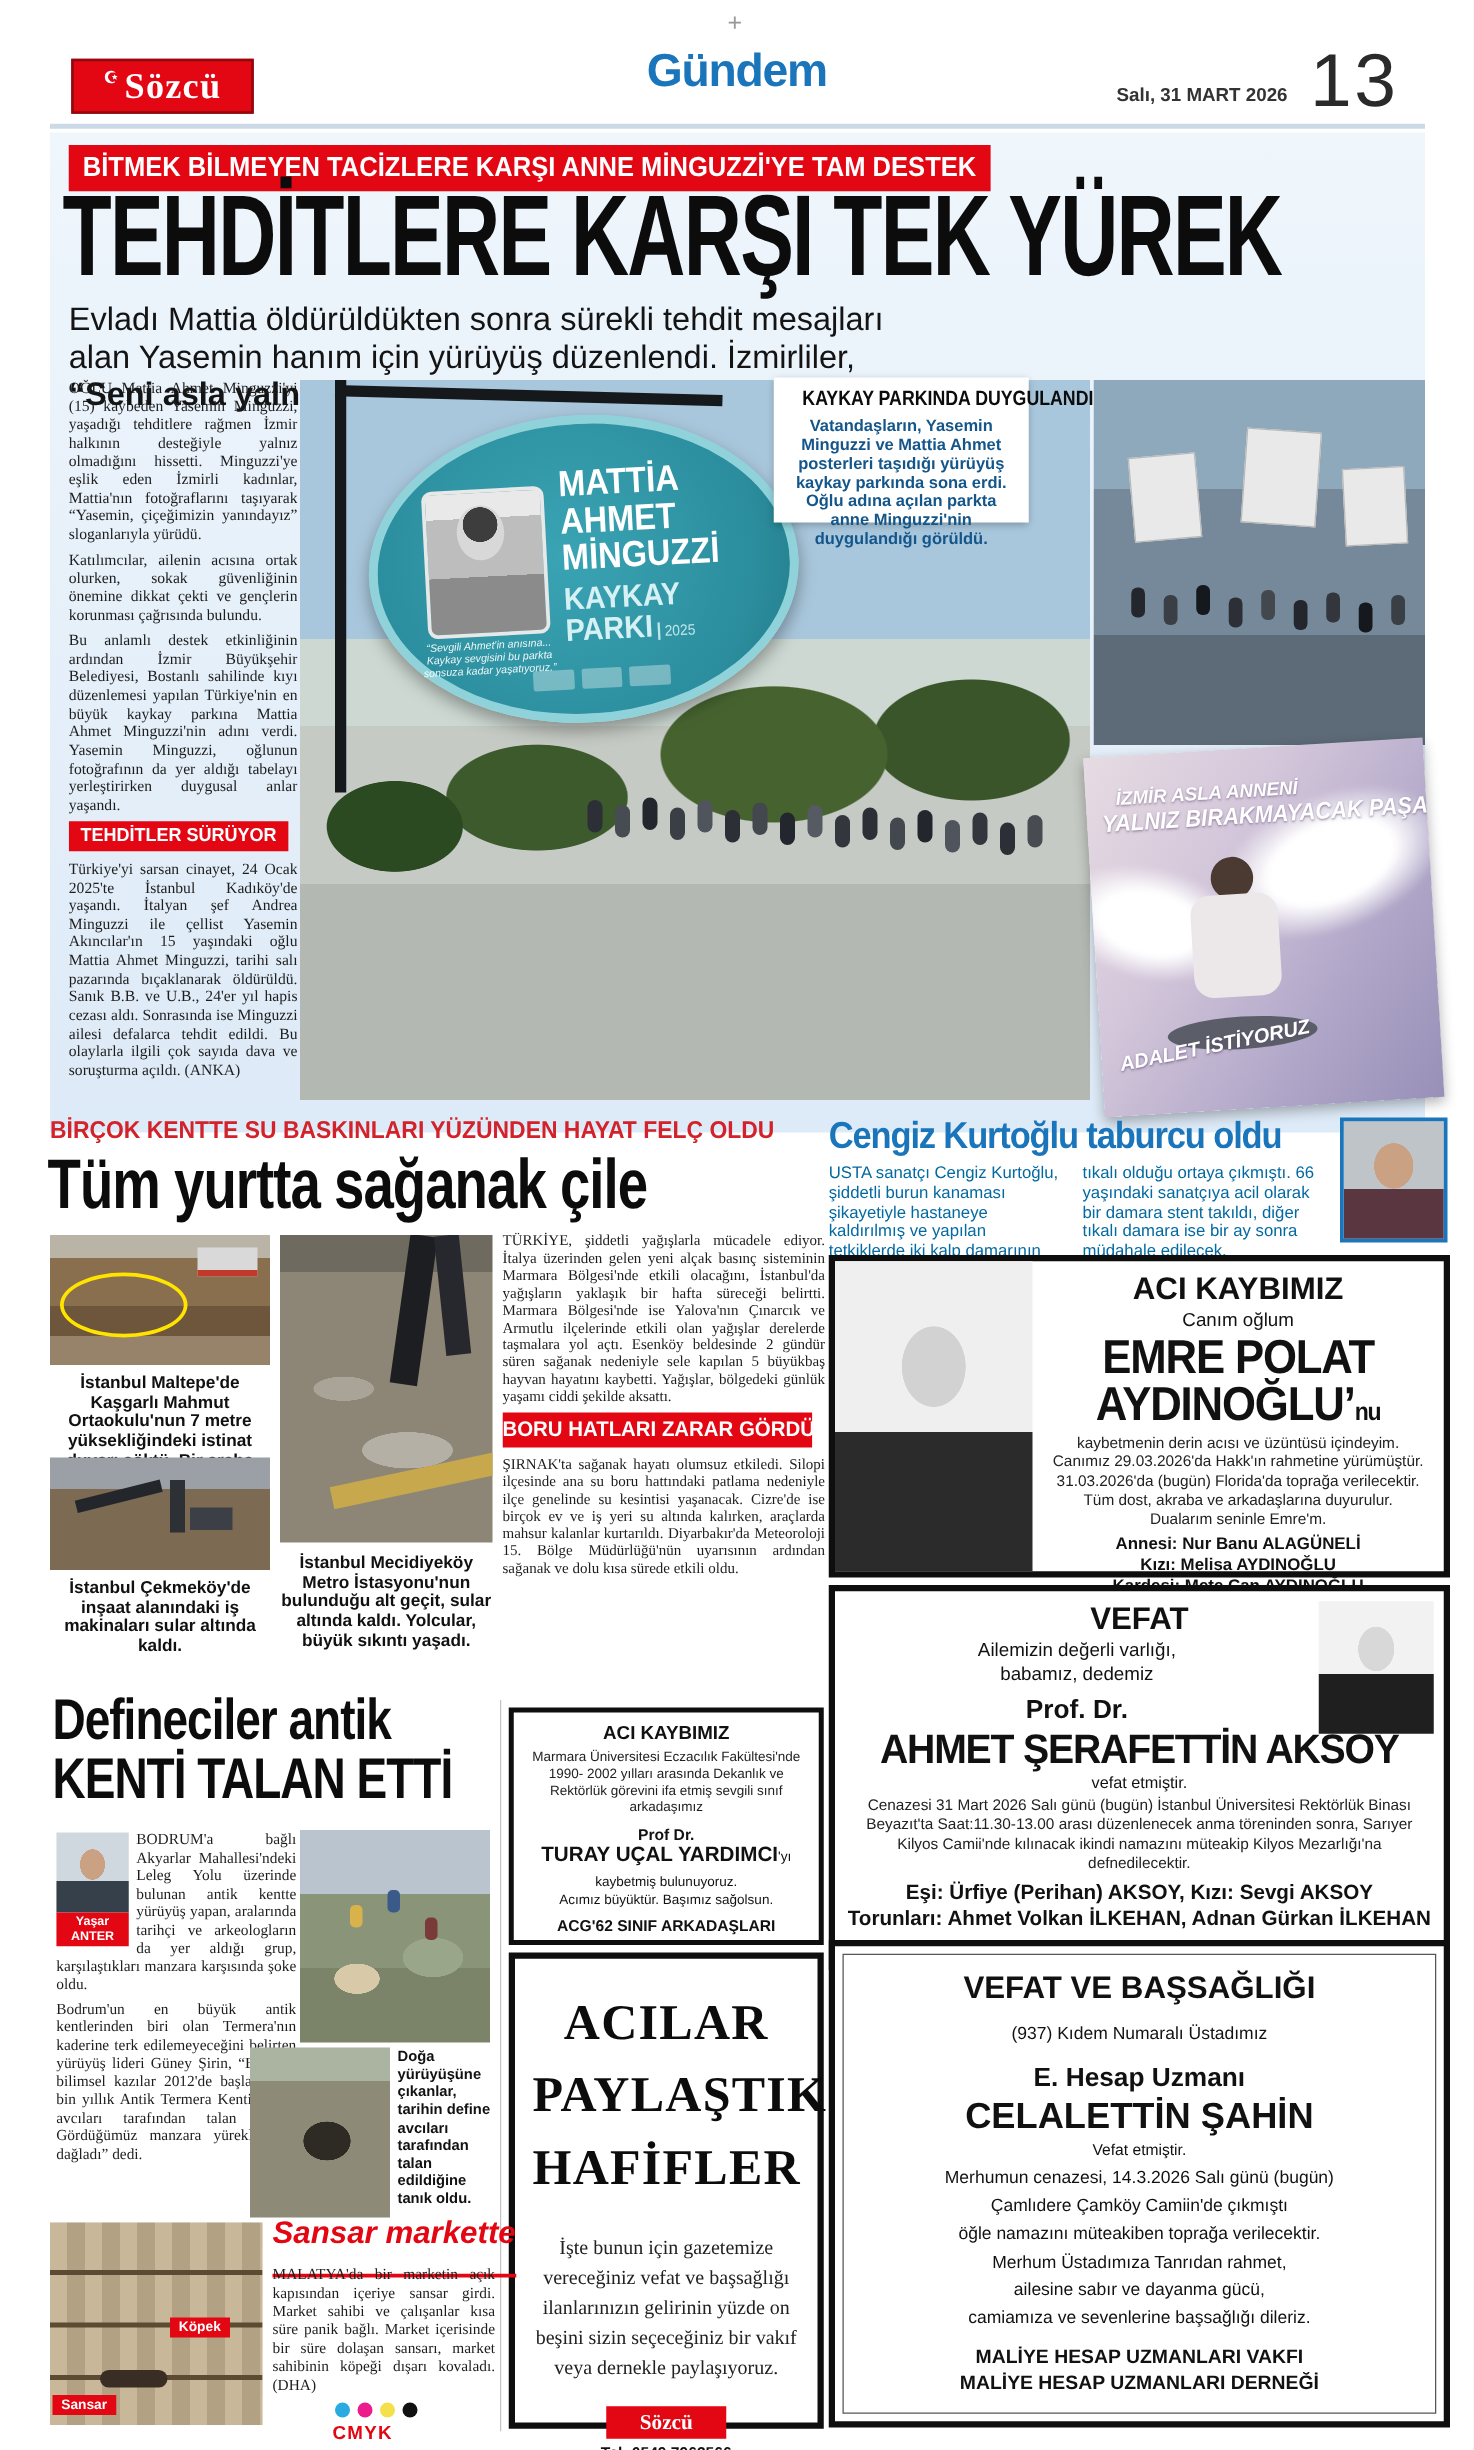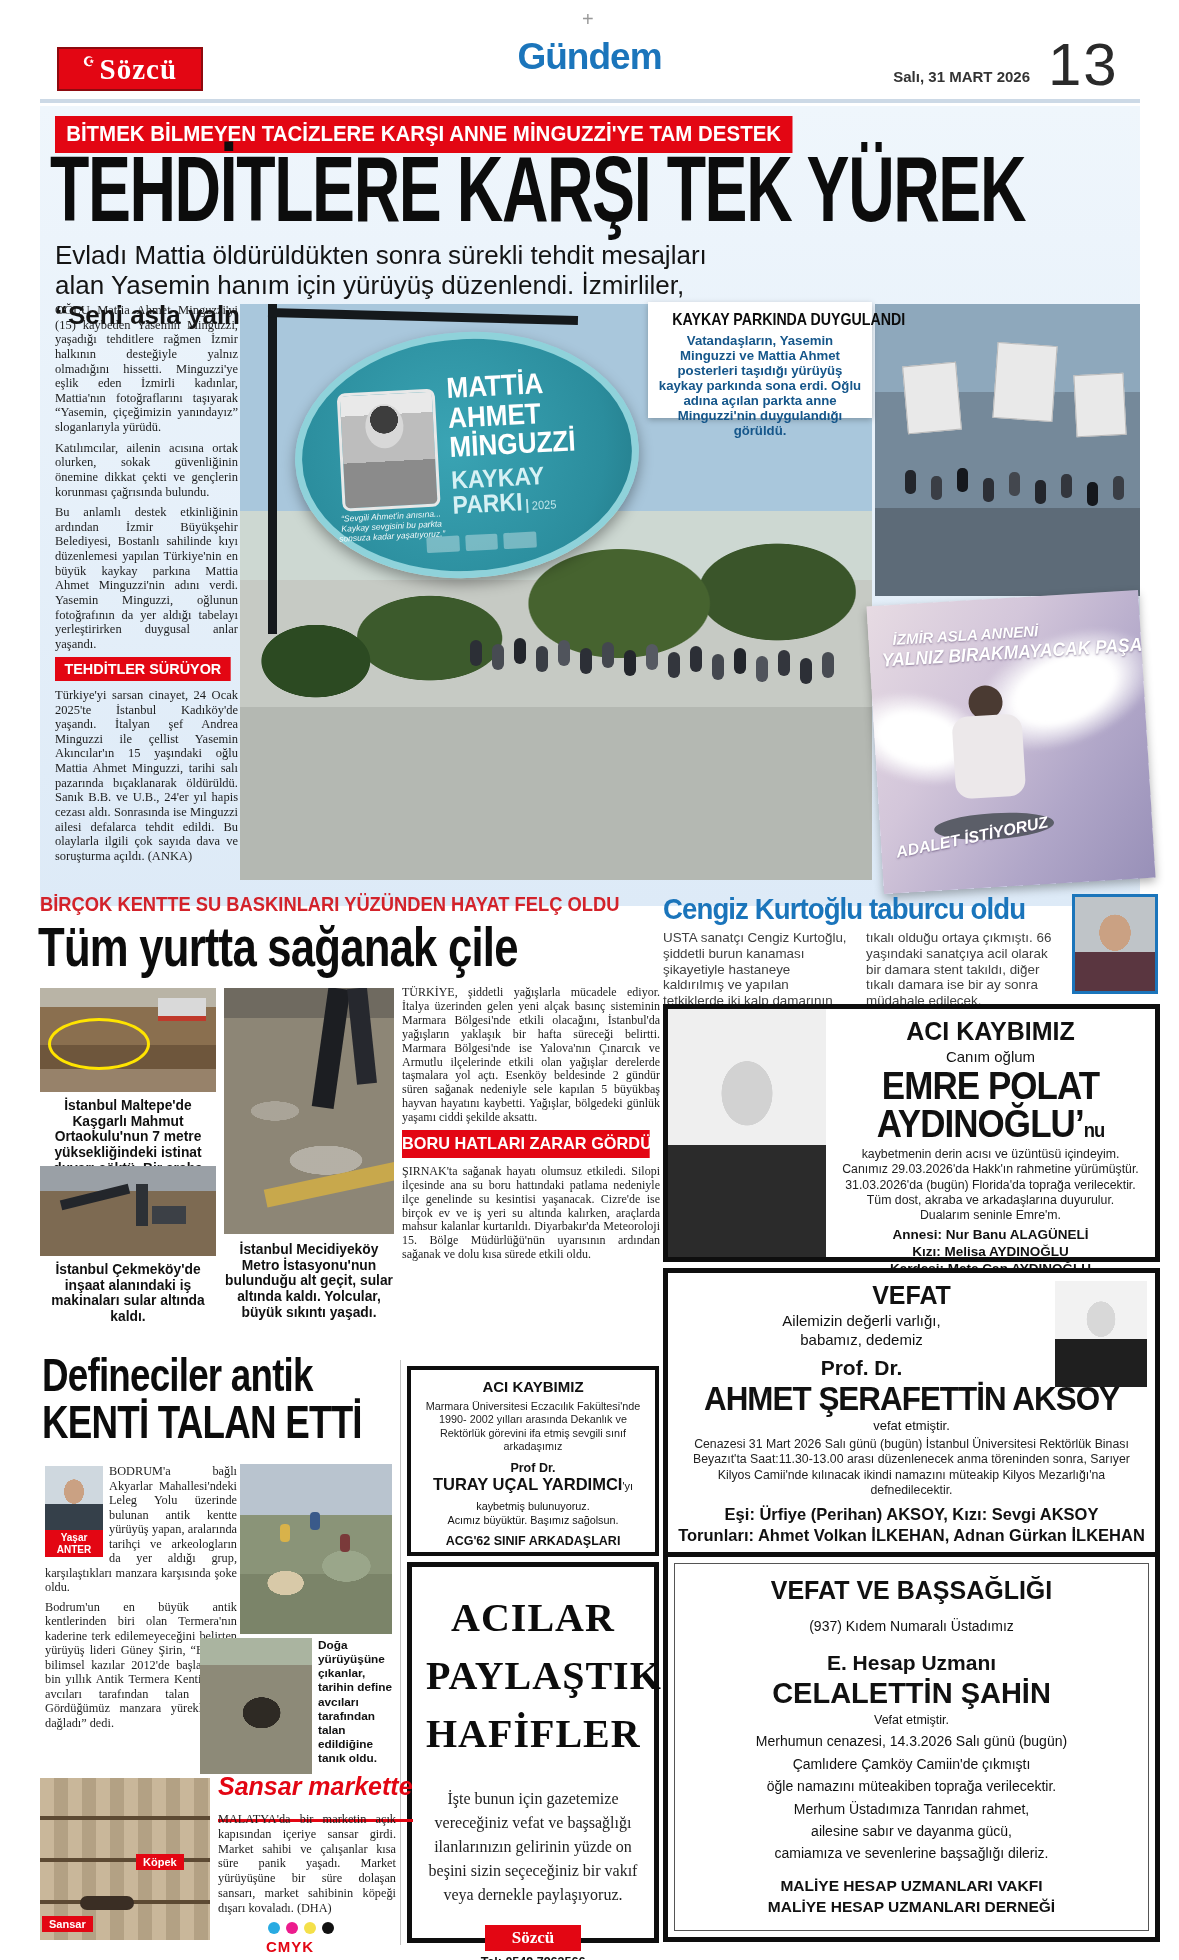--- a/index.html
+++ b/index.html
@@ -56,21 +56,21 @@
   .sign-year{font-size:12px;font-weight:400;color:#bfe6ea;border-left:2px solid #bfe6ea;padding-left:4px;margin-left:4px;}
   .sign-quote{left:30px;top:168px;width:112px;color:rgba(255,255,255,.92);font-size:8.5px;line-height:1.2;
         font-style:italic;text-align:center;}
   .sign-logos{left:120px;top:196px;width:110px;height:16px;display:flex;gap:6px;}
   .sign-logos i{flex:1;background:rgba(255,255,255,.35);border-radius:2px;}
   .crowd-main{left:470px;top:640px;width:12px;height:26px;border-radius:6px;background:#2c2f36;
       box-shadow:22px 4px 0 #474b52,44px -2px 0 #23262c,66px 6px 0 #3a3e45,88px 0 0 #50545c,
       110px 8px 0 #2c2f36,132px 2px 0 #43474e,154px 10px 0 #23262c,176px 4px 0 #565a62,
       198px 12px 0 #33363d,220px 6px 0 #2c2f36,242px 14px 0 #43474e,264px 8px 0 #23262c,
       286px 16px 0 #50545c,308px 10px 0 #33363d,330px 18px 0 #2c2f36,352px 12px 0 #474b52;}
-  .kaykay-box{left:648px;top:302px;width:224px;height:116px;background:#fff;z-index:6;
+  .kaykay-box{left:619px;top:302px;width:204px;height:116px;background:#fff;z-index:6;
         padding:8px 10px;box-sizing:border-box;box-shadow:0 2px 6px rgba(0,0,0,.25);}
   .kaykay-title{font-weight:800;font-size:16.5px;text-align:center;transform:scaleX(.86);
         transform-origin:center top;white-space:nowrap;color:#0c0c0c;}
   .kaykay-body{margin-top:4px;font-size:13.2px;font-weight:700;color:#15568a;line-height:1.14;text-align:center;}
   .photo-right{left:875px;top:304px;width:265px;height:292px;overflow:hidden;
       background:linear-gradient(#8ea8bc 0 30%,#75899a 30% 70%,#5d6b78 70% 100%);}
   .poster{position:absolute;background:#e9e9e9;border:1px solid #b9b9b9;}
   .crowd-right{left:905px;top:470px;width:11px;height:24px;border-radius:5px;background:#23262c;
       box-shadow:26px 6px 0 #3a3e45,52px -2px 0 #15181d,78px 8px 0 #2c2f36,104px 2px 0 #43474e,
       130px 10px 0 #23262c,156px 4px 0 #33363d,182px 12px 0 #15181d,208px 6px 0 #3a3e45;}
@@ -114,21 +114,21 @@
   .photoC .strip{position:absolute;left:40px;top:186px;width:150px;height:18px;background:#c8a84c;transform:rotate(-12deg);}
   .capC{left:224px;top:1242px;width:170px;}
   .flood-col{left:402px;top:986px;width:258px;height:372px;overflow:hidden;
       font-family:"Liberation Serif",serif;font-size:12px;line-height:1.16;text-align:justify;color:#1d1d1d;}
   .flood-col p{margin:0 0 5px 0;}
   .flood-col .red-strip{font-size:17px;padding:4px 0;}
   
   .kurtoglu{left:663px;top:892px;width:497px;height:106px;}
   .kurtoglu-title{color:#1b75bb;font-weight:800;font-size:30px;letter-spacing:-1px;
       transform:scaleX(.92);transform-origin:left top;white-space:nowrap;}
-  .kurtoglu-body{margin-top:4px;width:392px;column-count:2;column-gap:14px;font-size:13.4px;line-height:1.18;color:#404040;}
+  .kurtoglu-body{margin-top:4px;width:392px;column-count:2;column-gap:14px;font-size:13.4px;line-height:1.18;color:#0369a1;}
   .kurtoglu-photo{position:absolute;right:2px;top:2px;width:86px;height:100px;border:3px solid #1b75bb;box-sizing:border-box;
       background:radial-gradient(26px 30px at 50% 38%,#caa183 0 60%,transparent 61%),
                  linear-gradient(#bfc4c8 0 58%,#5a3640 58% 100%);}
   
   .obit{border:5px solid #0e0e0e;background:#fff;box-sizing:border-box;}
   .obit1{left:663px;top:1004px;width:497px;height:258px;display:flex;}
   .obit1-photo{width:158px;height:100%;filter:grayscale(1);
       background:radial-gradient(46px 58px at 50% 34%,#d2d2d2 0 55%,transparent 56%),
                  linear-gradient(#efefef 0 55%,#2b2b2b 55% 100%);}
   .obit1-main{flex:1;text-align:center;padding:8px 8px 4px;}
@@ -421,21 +421,21 @@
 
   <div class="abs sansar-photo">
     <div class="shelf" style="top:38px;"></div>
     <div class="shelf" style="top:80px;"></div>
     <div class="shelf" style="top:122px;"></div>
     <div class="animal"></div>
     <div class="chip" style="left:96px;top:76px;">Köpek</div>
     <div class="chip" style="left:2px;top:138px;">Sansar</div>
   </div>
   <div class="abs sansar-headline">Sansar markette</div>
-  <div class="abs sansar-body">MALATYA'da bir marketin açık kapısından içeriye sansar girdi. Market sahibi ve çalışanlar kısa süre panik yaşadı. Market yürüyüşüne bir süre dolaşan sansarı, market sahibinin köpeği dışarı kovaladı. (DHA)</div>
+  <div class="abs sansar-body">MALATYA'da bir marketin açık kapısından içeriye sansar girdi. Market sahibi ve çalışanlar kısa süre panik bağlı. Market içerisinde bir süre dolaşan sansarı, market sahibinin köpeği dışarı kovaladı. (DHA)</div>
 
   <div class="abs cmyk-dots">
     <i style="background:#29abe2;"></i>
     <i style="background:#ec1c8d;"></i>
     <i style="background:#f4e04a;"></i>
     <i style="background:#111111;"></i>
   </div>
   <div class="abs cmyk-label">CMYK</div>
 
 </div>

